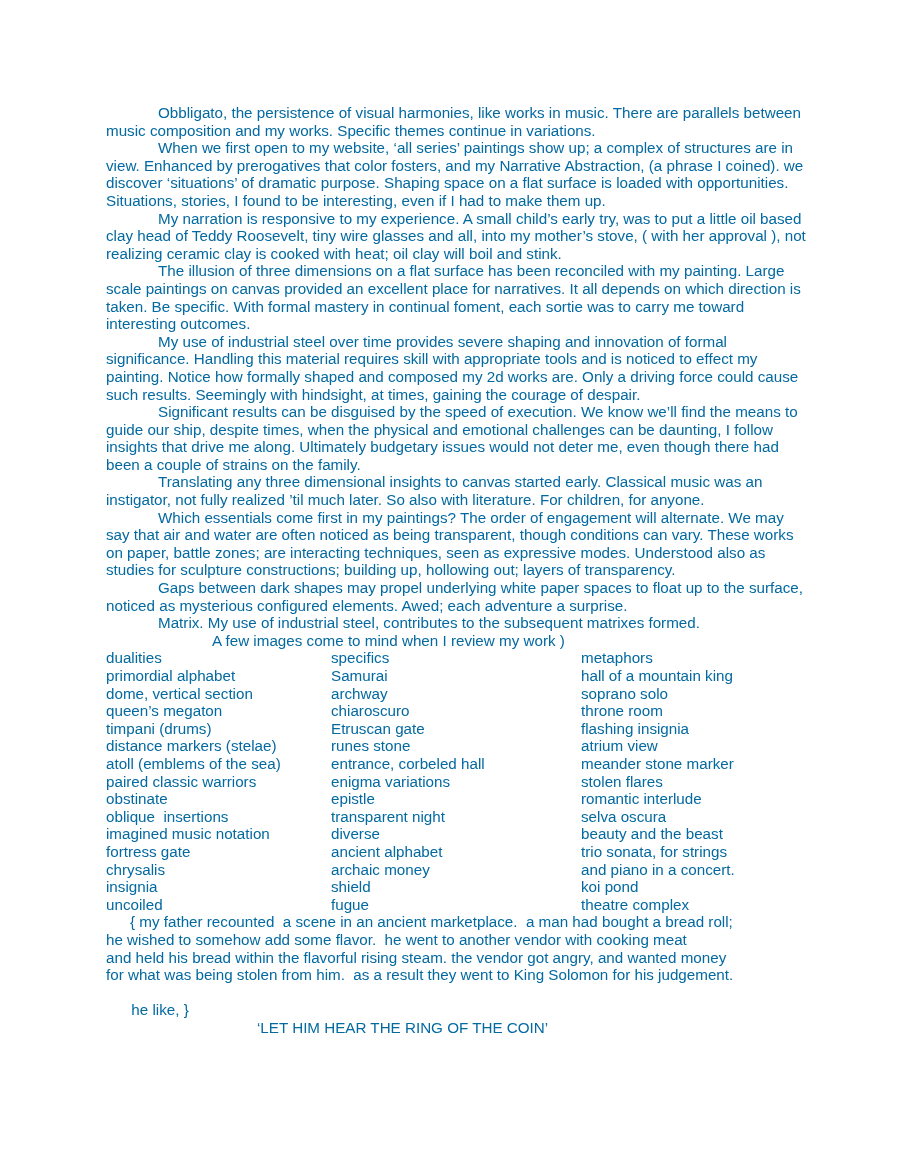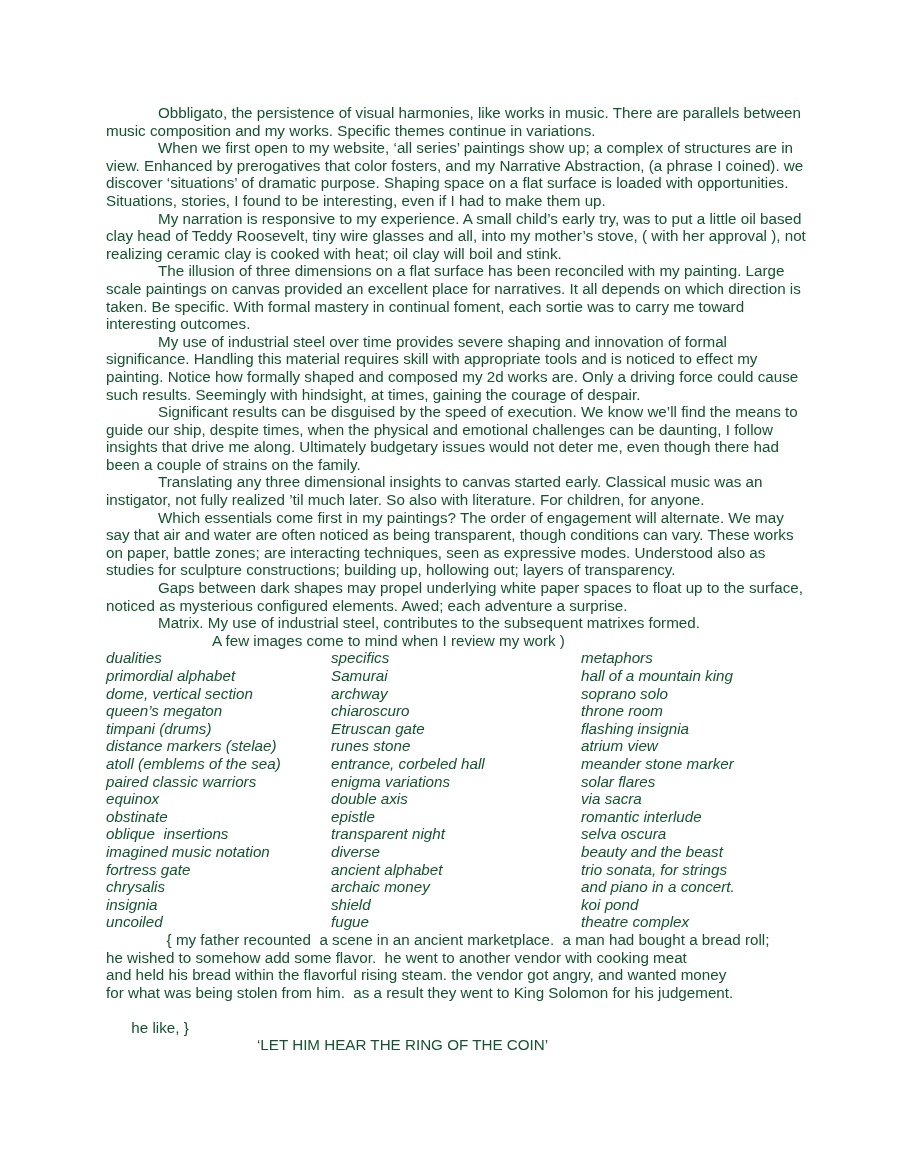--- a/index.html
+++ b/index.html
@@ -1,30 +1,30 @@
 <!DOCTYPE html>
 <html><head>
   <meta charset="utf-8">
   <style>
     html, body { margin: 0; padding: 0; background: #ffffff; }
     body { width: 900px; height: 1165px; position: relative; overflow: hidden; }
     .page {
       position: absolute; left: 106px; top: 104px; width: 700px;
       font-family: "Liberation Sans", sans-serif;
-      font-size: 15.2px; line-height: 17.6px; color: #14532d;
+      font-size: 15.2px; line-height: 17.6px; color: #0369a1;
     }
     .para { margin: 0; text-indent: 52px; }
     .indent2 { margin: 0; padding-left: 106px; }
-    .grid { position: relative; font-style: italic; }
+    .grid { position: relative; }
     .row { position: relative; height: 17.6px; white-space: pre; }
     .c1 { position: absolute; left: 0; }
     .c2 { position: absolute; left: 225px; }
     .c3 { position: absolute; left: 475px; }
     .story { margin: 0; }
-    .story .first { padding-left: 24px; text-align: center; }
+    .story .first { padding-left: 24px; }
     .quote { position: absolute; left: 151px; }
     .line { white-space: pre; position: relative; height: 17.6px; }
   </style>
 </head>
 <body>
 
 <div class="page">
   <p class="para">Obbligato, the persistence of visual harmonies, like works in music. There are parallels between music composition and my works. Specific themes continue in variations.</p>
   <p class="para">When we first open to my website, ‘all series’ paintings show up; a complex of structures are in view. Enhanced by prerogatives that color fosters, and my Narrative Abstraction, (a phrase I coined). we discover ‘situations’ of dramatic purpose. Shaping space on a flat surface is loaded with opportunities. Situations, stories, I found to be interesting, even if I had to make them up.</p>
   <p class="para">My narration is responsive to my experience. A small child’s early try, was to put a little oil based clay head of Teddy Roosevelt, tiny wire glasses and all, into my mother’s stove, ( with her approval ), not realizing ceramic clay is cooked with heat; oil clay will boil and stink.</p>
@@ -38,22 +38,21 @@
   <p class="indent2">A few images come to mind when I review my work )</p>
 
   <div class="grid">
     <div class="row"><span class="c1">dualities</span><span class="c2">specifics</span><span class="c3">metaphors</span></div>
     <div class="row"><span class="c1">primordial alphabet</span><span class="c2">Samurai</span><span class="c3">hall of a mountain king</span></div>
     <div class="row"><span class="c1">dome, vertical section</span><span class="c2">archway</span><span class="c3">soprano solo</span></div>
     <div class="row"><span class="c1">queen’s megaton</span><span class="c2">chiaroscuro</span><span class="c3">throne room</span></div>
     <div class="row"><span class="c1">timpani (drums)</span><span class="c2">Etruscan gate</span><span class="c3">flashing insignia</span></div>
     <div class="row"><span class="c1">distance markers (stelae)</span><span class="c2">runes stone</span><span class="c3">atrium view</span></div>
     <div class="row"><span class="c1">atoll (emblems of the sea)</span><span class="c2">entrance, corbeled hall</span><span class="c3">meander stone marker</span></div>
-    <div class="row"><span class="c1">paired classic warriors</span><span class="c2">enigma variations</span><span class="c3">solar flares</span></div>
-    <div class="row"><span class="c1">equinox</span><span class="c2">double axis</span><span class="c3">via sacra</span></div>
+    <div class="row"><span class="c1">paired classic warriors</span><span class="c2">enigma variations</span><span class="c3">stolen flares</span></div>
     <div class="row"><span class="c1">obstinate</span><span class="c2">epistle</span><span class="c3">romantic interlude</span></div>
     <div class="row"><span class="c1">oblique  insertions</span><span class="c2">transparent night</span><span class="c3">selva oscura</span></div>
     <div class="row"><span class="c1">imagined music notation</span><span class="c2">diverse</span><span class="c3">beauty and the beast</span></div>
     <div class="row"><span class="c1">fortress gate</span><span class="c2">ancient alphabet</span><span class="c3">trio sonata, for strings</span></div>
     <div class="row"><span class="c1">chrysalis</span><span class="c2">archaic money</span><span class="c3">and piano in a concert.</span></div>
     <div class="row"><span class="c1">insignia</span><span class="c2">shield</span><span class="c3">koi pond</span></div>
     <div class="row"><span class="c1">uncoiled</span><span class="c2">fugue</span><span class="c3">theatre complex</span></div>
   </div>
 
   <div class="story">

